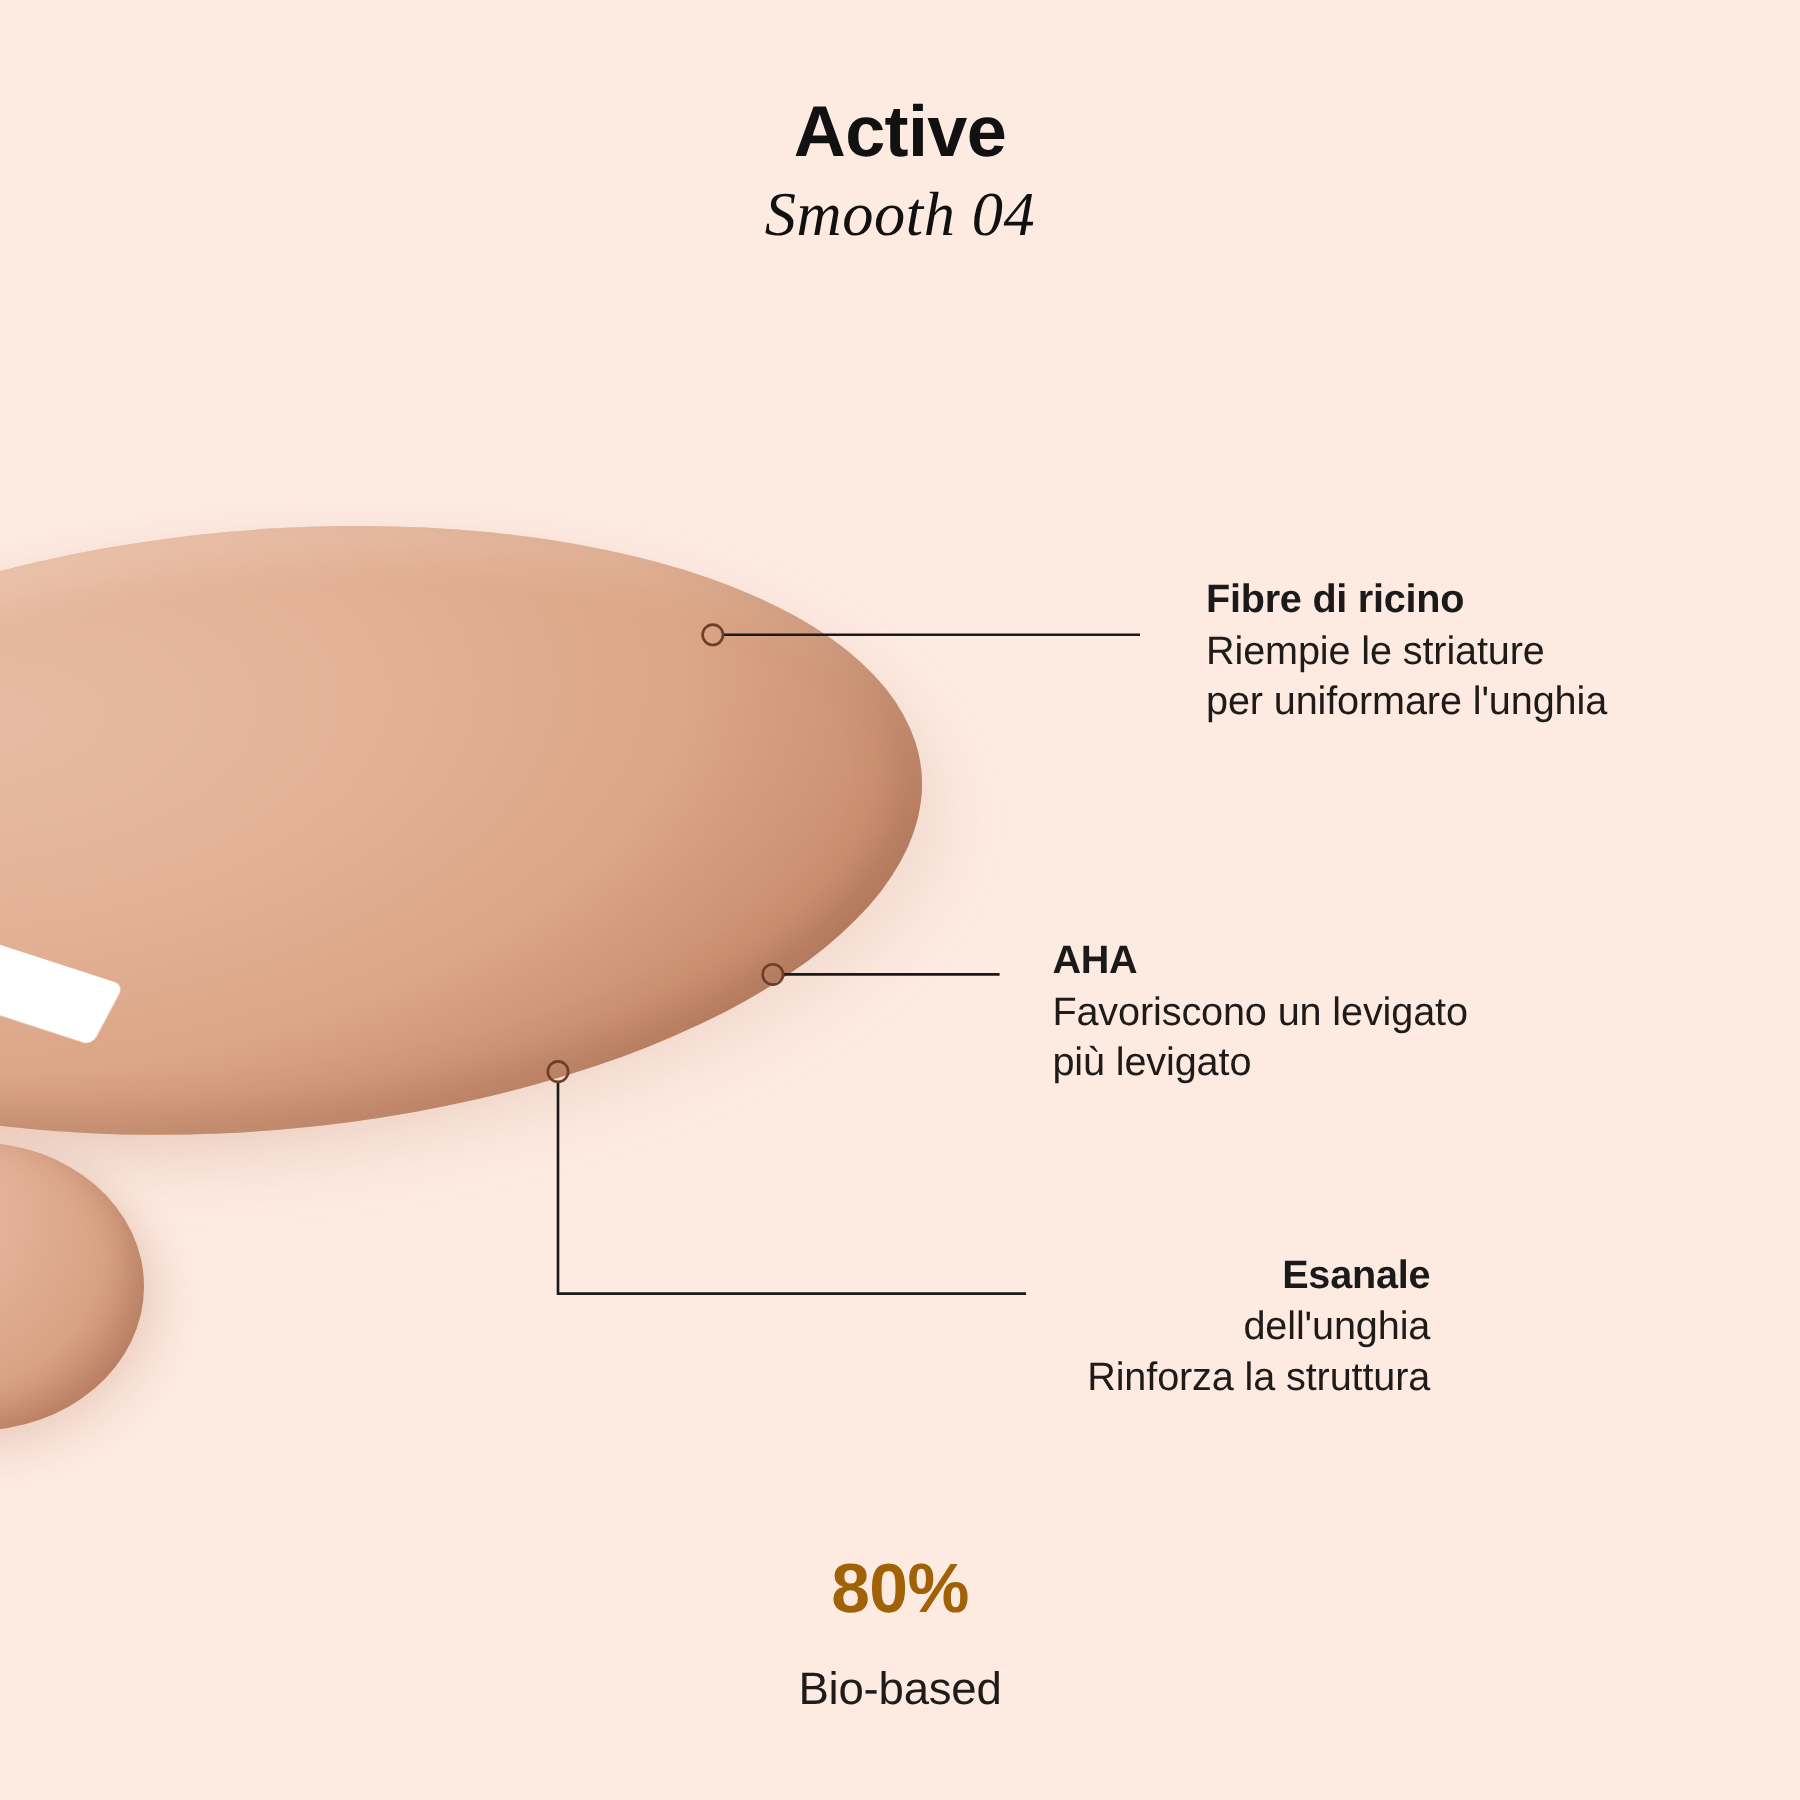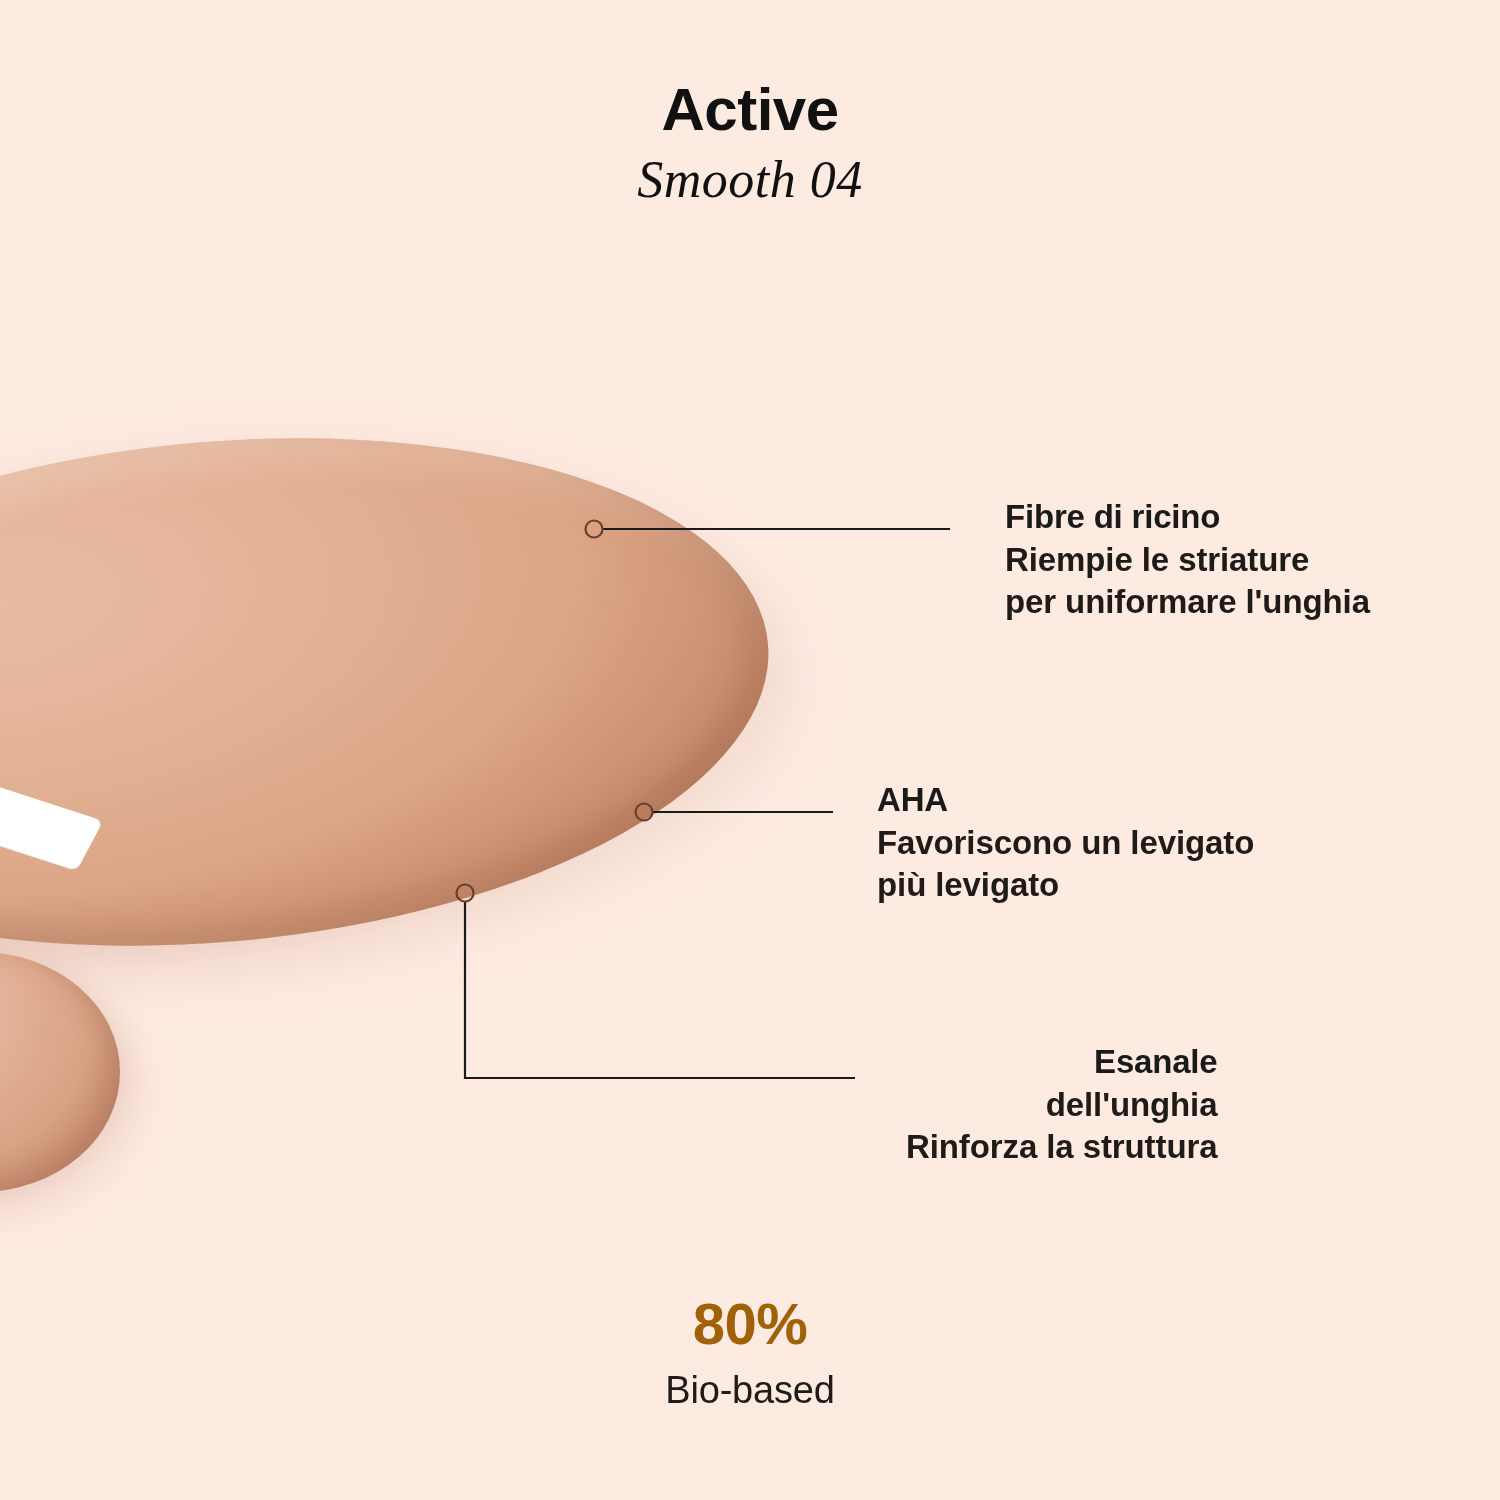--- a/index.html
+++ b/index.html
@@ -149,30 +149,30 @@
     font-family: "Liberation Sans", sans-serif;
     font-weight: bold;
     font-size: 33px;
     line-height: 1.22;
     letter-spacing: -0.2px;
     margin: 0 0 2px 0;
     white-space: nowrap;
   }
   .callout-line {
     font-family: "Liberation Sans", sans-serif;
-    font-weight: bold;
+    font-weight: normal;
     font-size: 33px;
     line-height: 1.26;
     letter-spacing: -0.1px;
     margin: 0;
     white-space: nowrap;
     color: #1F1B19;
   }
 
-  #callout-1 { left: 1005px; top: 497px; }
+  #callout-1 { left: 1005px; top: 479px; }
   #callout-2 { left: 877px; top: 780px; }
   #callout-3 { left: 906px; top: 1042px; text-align: right; }
 
   
   .footer {
     position: absolute;
     top: 1295px;
     left: 0;
     width: 1500px;
     text-align: center;
@@ -184,21 +184,21 @@
     color: #a16207;
     line-height: 1.0;
     letter-spacing: -0.5px;
   }
   .footer-label {
     font-family: "Liberation Sans", sans-serif;
     font-weight: normal;
     font-size: 38px;
     color: #1F1B19;
     line-height: 1.0;
-    margin-top: 18px;
+    margin-top: 36px;
     letter-spacing: -0.2px;
   }
 </style>
 </head>
 <body>
 
 <div id="stage">
 
   <div class="header">
     <div class="title-main">Active</div>

